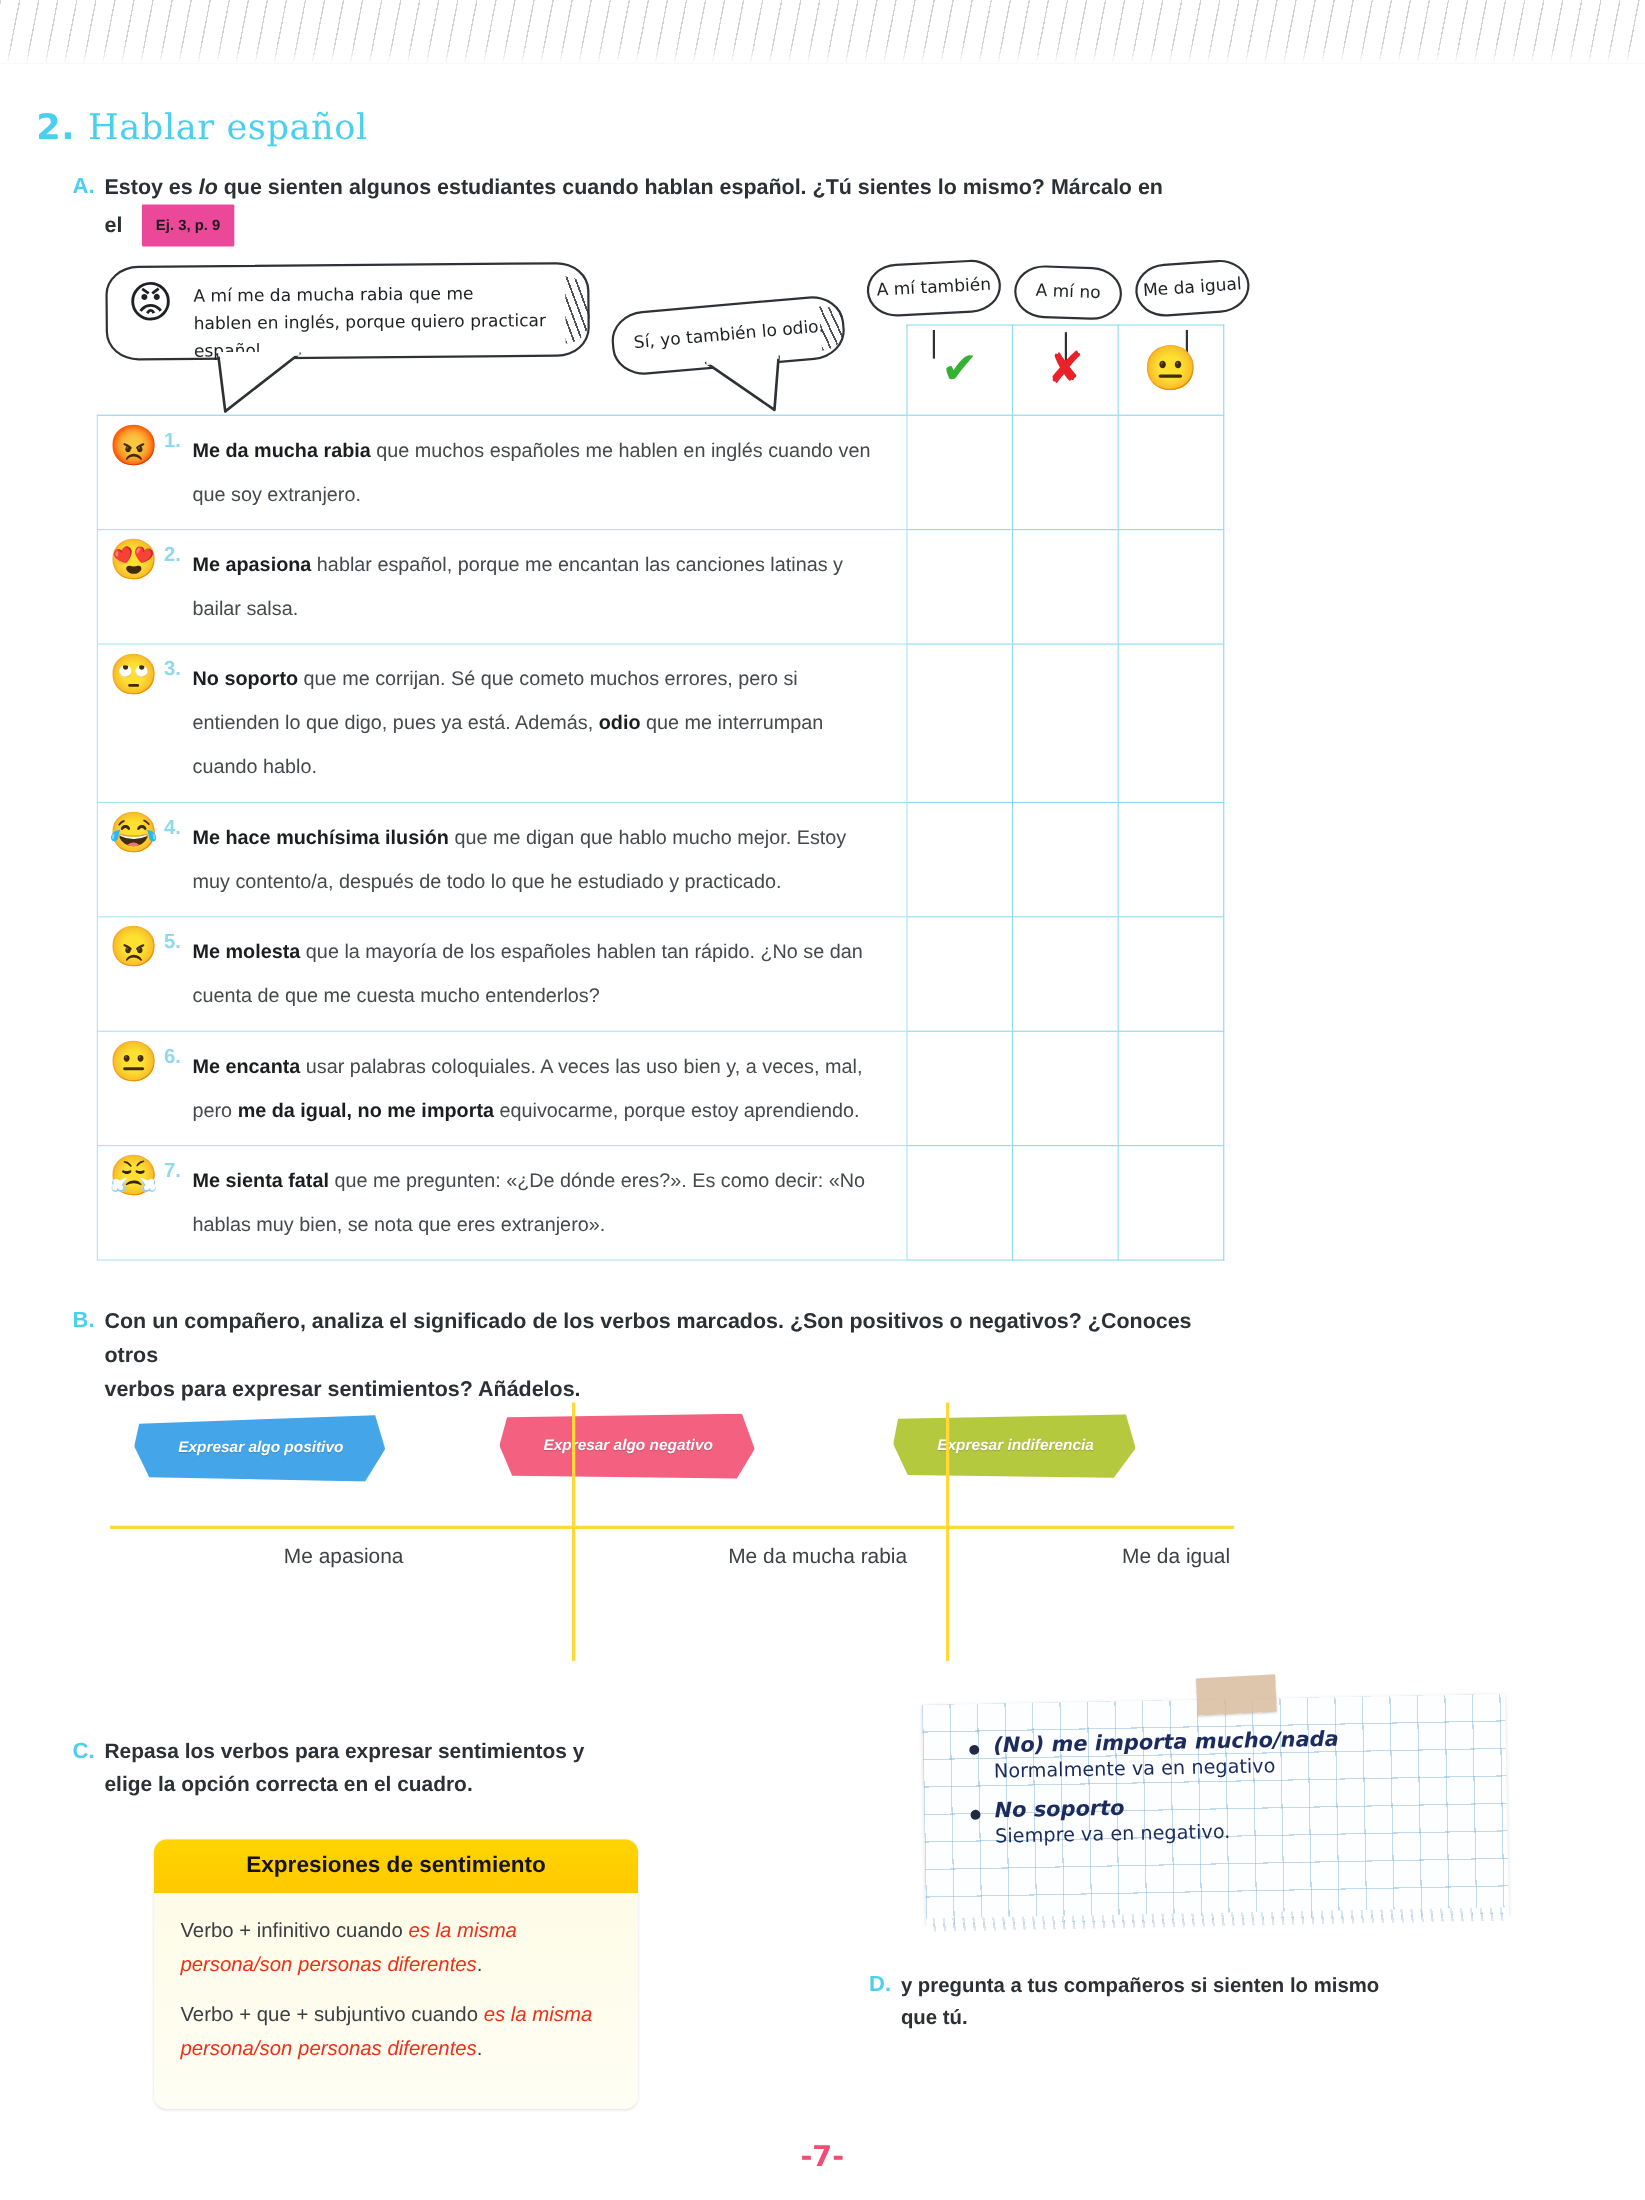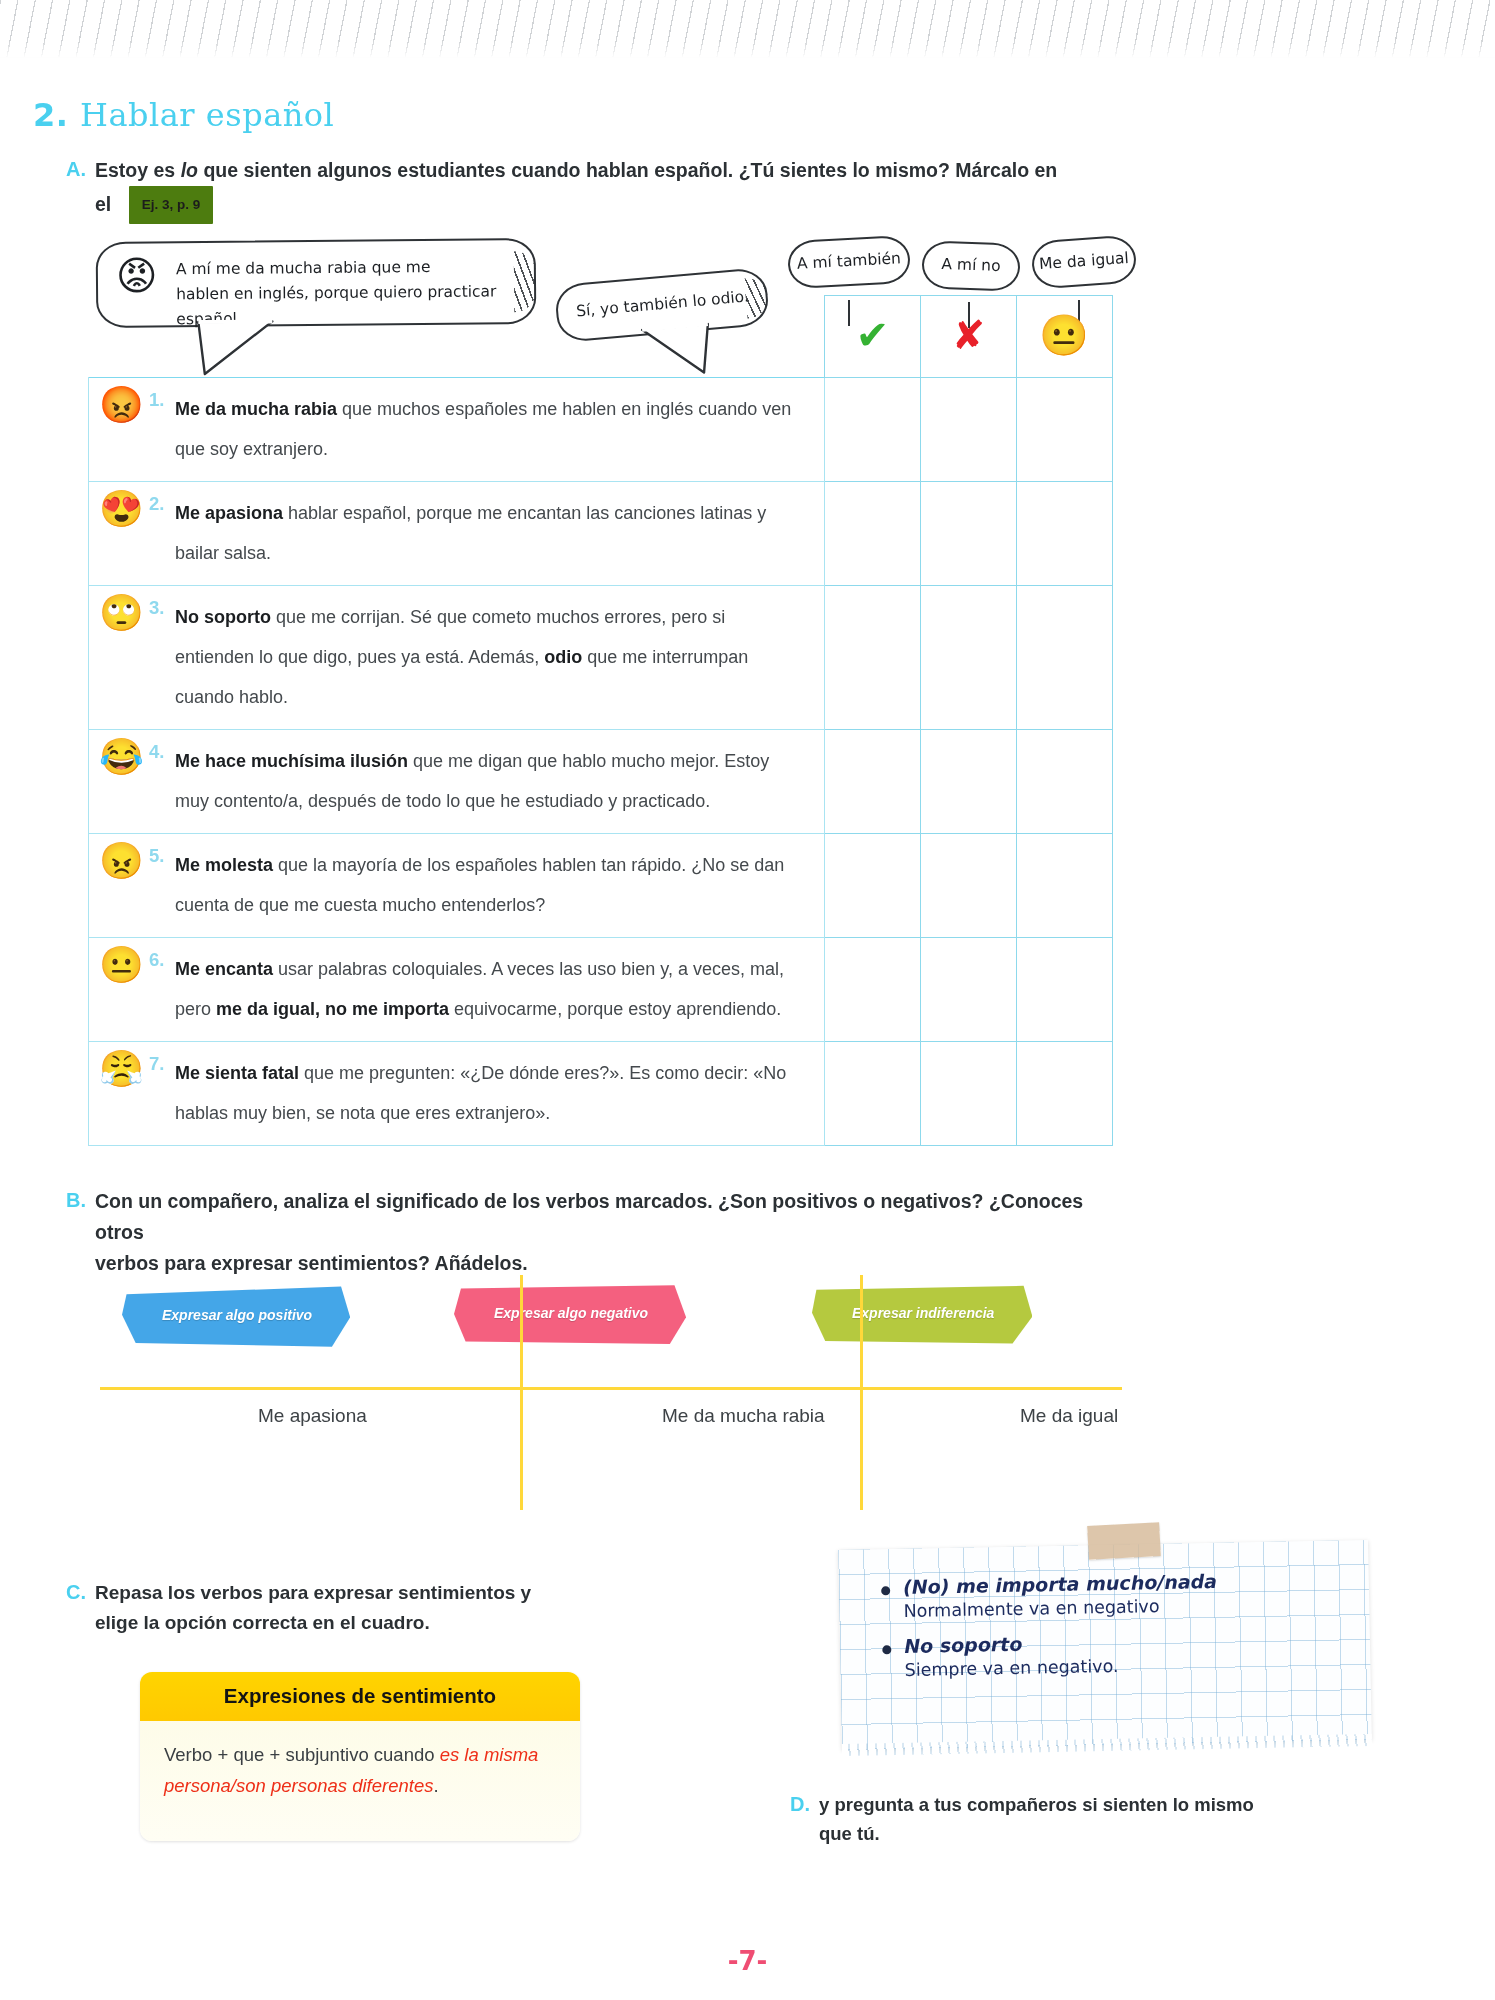--- a/index.html
+++ b/index.html
@@ -37,21 +37,21 @@
   .sec-title .tw { font-weight:400; font-family:"DejaVu Serif", serif; }
 
   .task { position:absolute; display:flex; gap:9px; }
   .task .letter { color:#4ad0ef; font-size:20px; font-weight:700; line-height:28px; }
   .task .body { font-size:19.5px; line-height:31px; font-weight:600; color:#2b3034; }
   .task .body i { font-style:italic; font-weight:600; }
 
   #taskA { left:66px; top:155px; width:1010px; }
 
   .badge {
-    display:inline-block; background:#4d7c0f; color:#1c1c1c;
+    display:inline-block; background:#ec4899; color:#1c1c1c;
     font-size:13.5px; font-weight:700; border-radius:1px;
     padding:3px 13px 4px; margin-left:12px; vertical-align:2px;
     font-family:"Liberation Sans", sans-serif;
   }
 
   
   .bubbles { position:absolute; left:0; top:228px; width:1180px; height:140px; }
   .bub {
     position:absolute;
     border:2.4px solid #2e3236;
@@ -345,20 +345,21 @@
   <span class="letter">C.</span>
   <div class="body">
     <div>Repasa los verbos para expresar sentimientos y</div>
     <div>elige la opción correcta en el cuadro.</div>
   </div>
 </div>
 
 <div class="ybox">
   <div class="hd">Expresiones de sentimiento</div>
   <div class="bd">
+    <p><span>Verbo + infinitivo cuando </span><em>es la misma persona/son personas diferentes</em><span>.</span></p>
     <p><span>Verbo + que + subjuntivo cuando </span><em>es la misma persona/son personas diferentes</em><span>.</span></p>
   </div>
 </div>
 
 <div class="note"></div>
 <div class="tape"></div>
 <div class="note-list">
   <div class="note-li">
     <span class="dot"></span>
     <div class="t1">(No) me importa mucho/nada</div>

